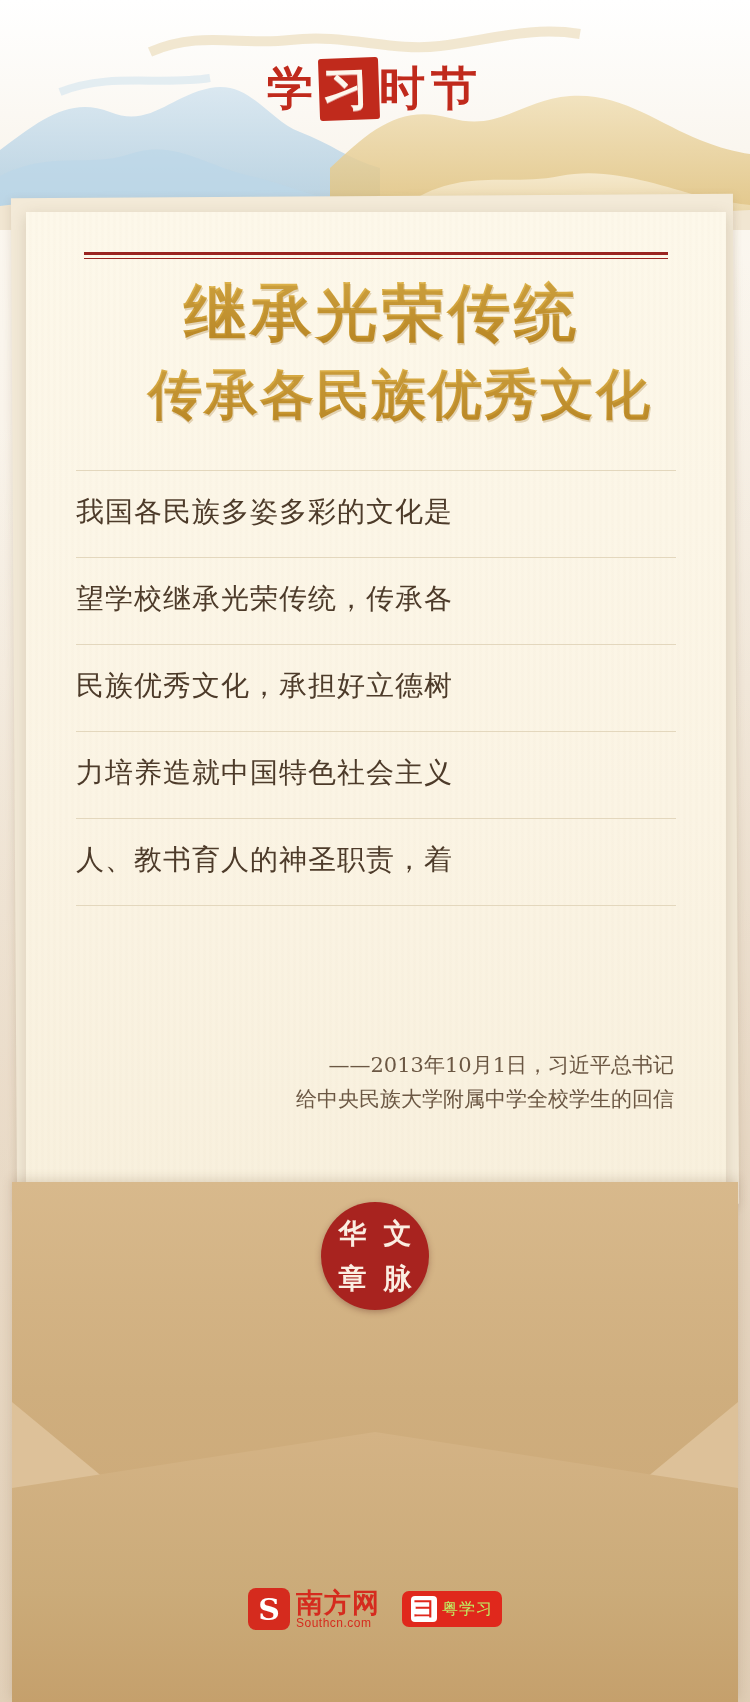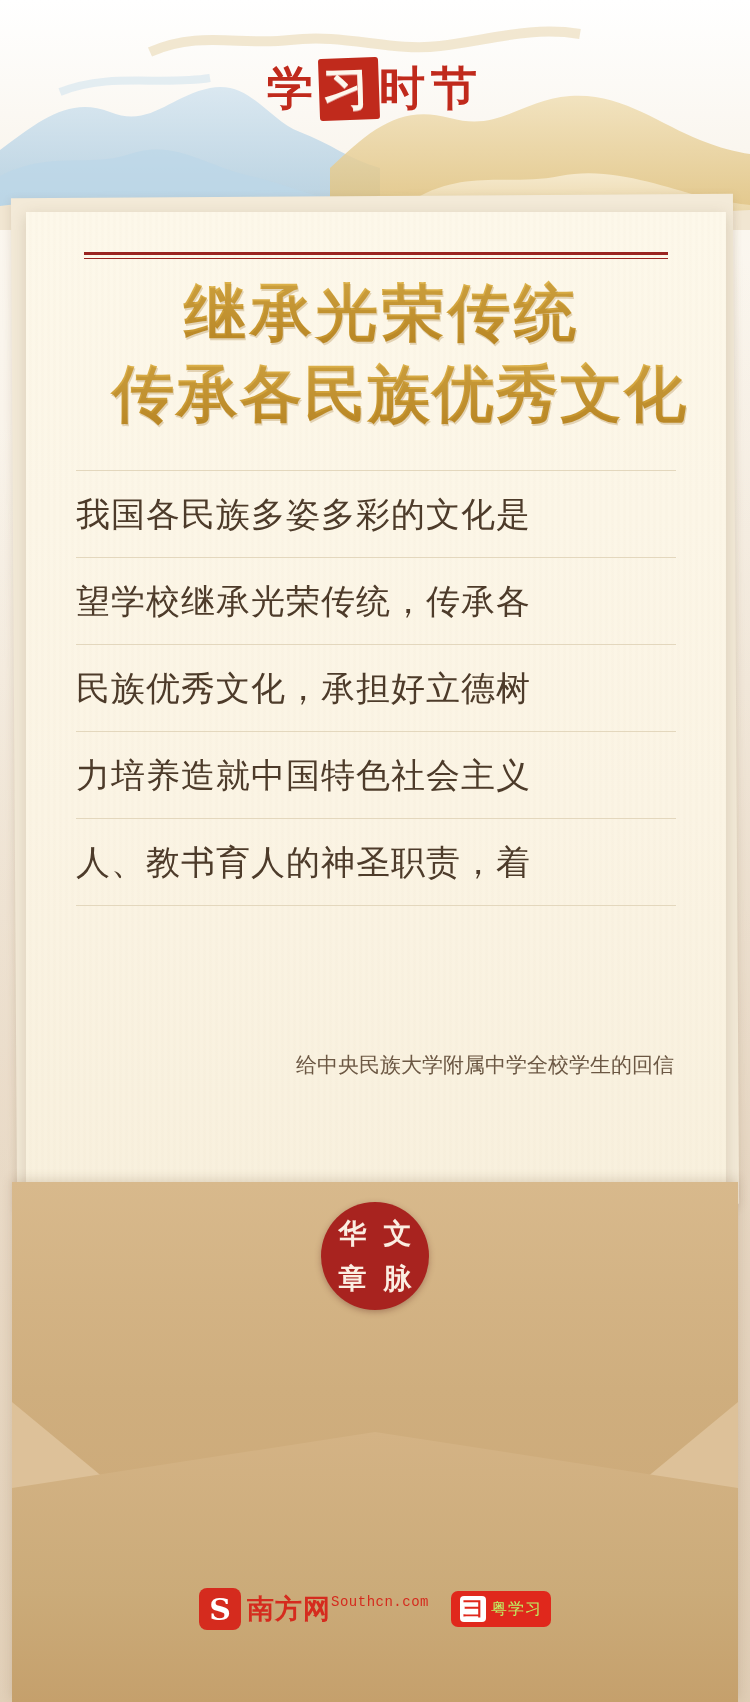--- a/index.html
+++ b/index.html
@@ -107,40 +107,40 @@
     letter-spacing: 4px;
     line-height: 78px;
     display: block;
     background: linear-gradient(180deg, #e0b64f 0%, #c08c24 100%);
     -webkit-background-clip: text;
     background-clip: text;
     color: transparent;
     margin-left: 12px;
   }
   .headline .line2 {
-    font-size: 62px;
+    font-size: 54px;
     letter-spacing: 2px;
     line-height: 84px;
     display: block;
     background: linear-gradient(180deg, #e0b64f 0%, #c08c24 100%);
     -webkit-background-clip: text;
     background-clip: text;
     color: transparent;
     padding-left: 48px;
   }
 
   .body-block {
     position: absolute;
     left: 50px;
     top: 258px;
     width: 600px;
   }
   .body-line {
-    font-family: Liberation Sans, sans-serif;
-    font-size: 34px;
+    font-family: Liberation Mono, monospace;
+    font-size: 28px;
     line-height: 86px;
     height: 86px;
     color: #4d3b2a;
     letter-spacing: 1px;
     border-bottom: 1px solid #e3d7bd;
     white-space: nowrap;
   }
   .body-line:first-child { border-top: 1px solid #e3d7bd; }
 
   .attribution {
@@ -248,31 +248,31 @@
     border-radius: 8px;
     background: #d52b1e;
     color: #fff;
     font-family: "DejaVu Serif", serif;
     font-size: 30px;
     font-weight: bold;
     display: flex;
     align-items: center;
     justify-content: center;
   }
-  .logo-text-wrap { display: flex; flex-direction: row; line-height: 1.05; }
+  .logo-text-wrap { display: flex; flex-direction: column; line-height: 1.05; }
   .logo-cn {
     font-family: "DejaVu Serif", serif;
     font-size: 27px;
     font-weight: bold;
     color: #d52b1e;
     letter-spacing: 1px;
   }
   .logo-en {
-    font-family: Liberation Mono, monospace;
-    font-size: 14px;
+    font-family: Liberation Sans, sans-serif;
+    font-size: 12px;
     color: #d52b1e;
     letter-spacing: 0.5px;
   }
   .logo-yuexuexi {
     display: flex;
     align-items: center;
     gap: 5px;
     background: #e0281c;
     border-radius: 7px;
     padding: 5px 9px;
@@ -356,20 +356,21 @@
 
     <div class="body-block">
       <div class="body-line">我国各民族多姿多彩的文化是</div>
       <div class="body-line">望学校继承光荣传统，传承各</div>
       <div class="body-line">民族优秀文化，承担好立德树</div>
       <div class="body-line">力培养造就中国特色社会主义</div>
       <div class="body-line">人、教书育人的神圣职责，着</div>
     </div>
 
     <div class="attribution">
+      <div>——2013年10月1日，习近平总书记</div>
       <div>给中央民族大学附属中学全校学生的回信</div>
     </div>
   </div>
 
   <div class="envelope">
     <div class="env-body"></div>
     <div class="env-flap-left"></div>
     <div class="env-flap-right"></div>
     <div class="env-front"></div>
 

